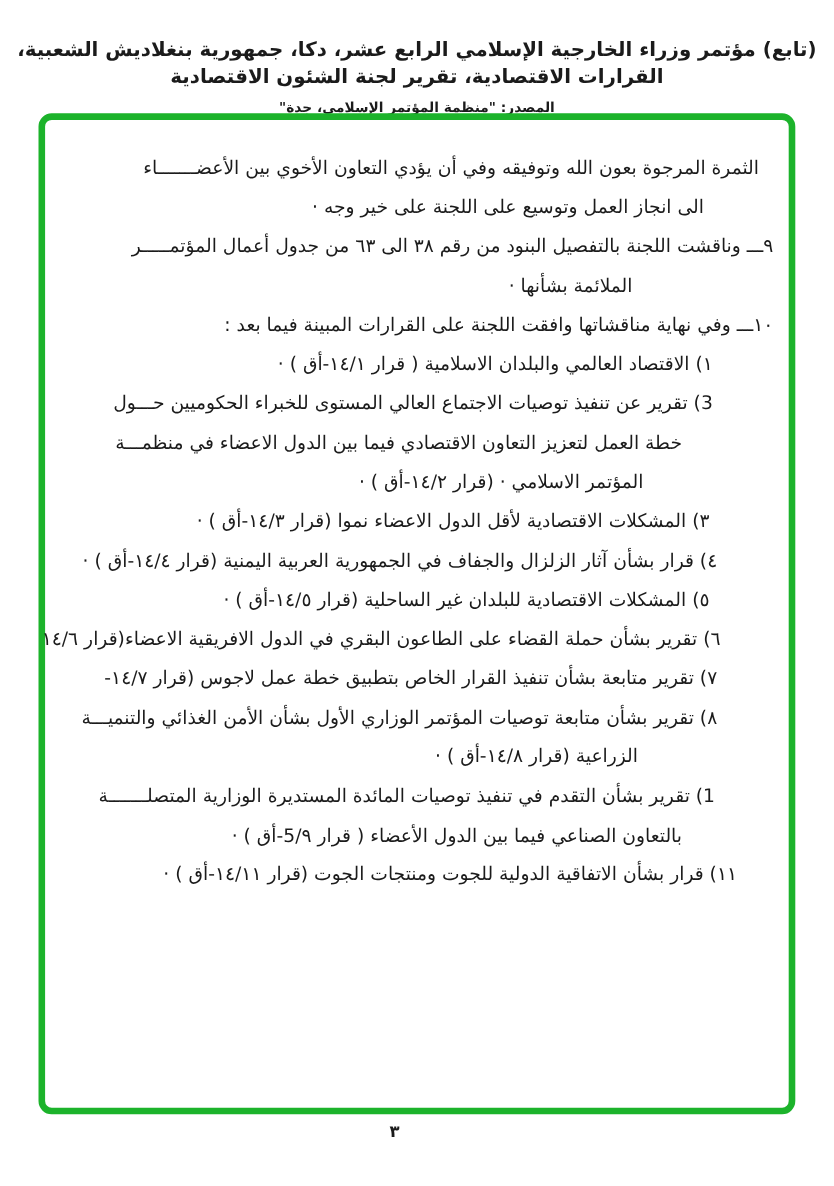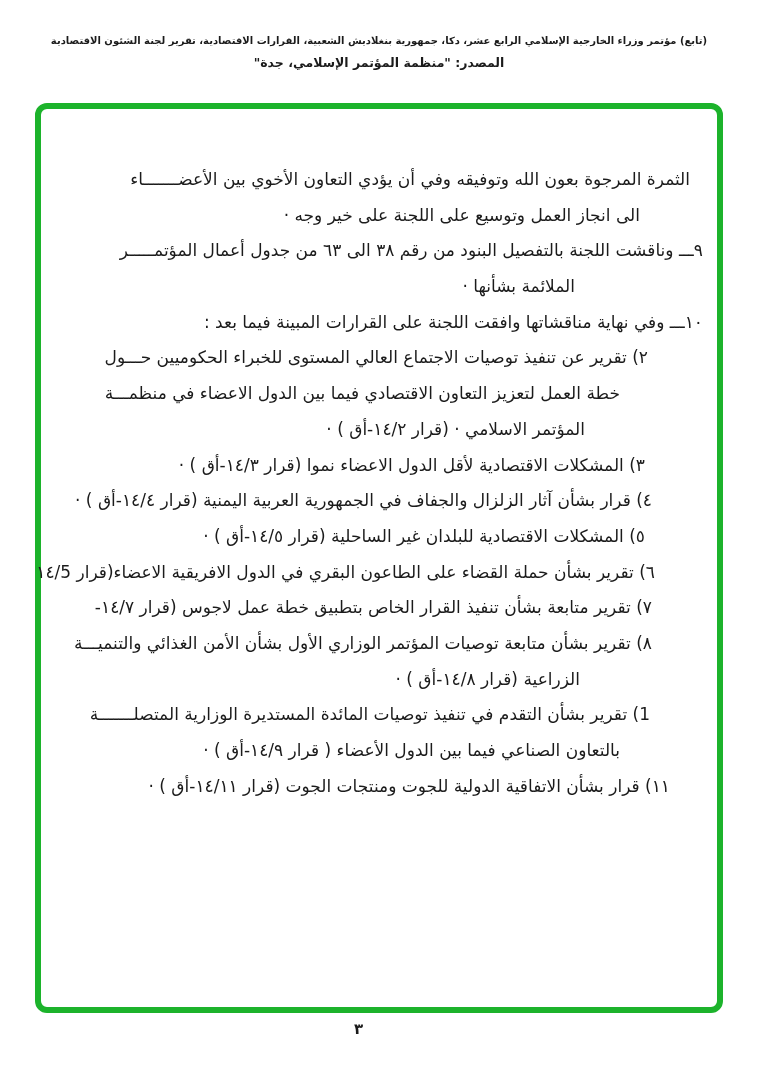--- a/index.html
+++ b/index.html
@@ -7,36 +7,36 @@
     width:758px;height:1078px;position:relative;
     background:#ffffff;overflow:hidden;
     font-family:"DejaVu Sans",sans-serif;
     color:#1b1b1b;
   }
   .header{
     position:absolute;top:34px;right:0;left:0;
     text-align:center;direction:rtl;
   }
   .header-title{
-    font-size:10px;font-weight:bold;line-height:1.35;
+    font-size:18px;font-weight:bold;line-height:1.35;
     padding:0 8px;letter-spacing:0;
   }
   .header-source{
     font-size:12.5px;font-weight:bold;margin-top:7px;
   }
   .frame{
     position:absolute;left:35px;top:103px;width:688px;height:910px;
     box-sizing:border-box;
     border:6px solid #1cb32b;border-radius:12px;
     background:transparent;
   }
   .frame-content{
     position:absolute;left:41px;top:109px;width:676px;height:898px;
     box-sizing:border-box;
-    padding:53px 14px 0 0;
+    padding:27px 14px 0 0;
     direction:rtl;text-align:right;
     overflow:visible;
   }
   .line{
     display:block;height:35.7px;line-height:35.7px;
     white-space:nowrap;font-size:17px;
     padding-right:var(--ind,0px);
     overflow:visible;
   }
   .page-number{
@@ -53,28 +53,29 @@
 </div>
 
 <div class="frame"></div>
 
 <div class="frame-content">
   <span class="line" style="--ind:13px">الثمرة المرجوة بعون الله وتوفيقه وفي أن يؤدي التعاون الأخوي بين الأعضـــــــاء</span>
   <span class="line" style="--ind:63px">الى انجاز العمل وتوسيع على اللجنة على خير وجه ·</span>
   <span class="line" style="--ind:0px">٩ـــ  وناقشت اللجنة بالتفصيل البنود من رقم ٣٨ الى ٦٣ من جدول أعمال المؤتمـــــر</span>
   <span class="line" style="--ind:128px">الملائمة بشأنها ·</span>
   <span class="line" style="--ind:0px">١٠ـــ وفي نهاية مناقشاتها وافقت اللجنة على القرارات المبينة فيما بعد :</span>
-  <span class="line" style="--ind:55px">٢)  تقرير عن تنفيذ توصيات الاجتماع العالي المستوى للخبراء الحكوميين حـــول</span>
+  <span class="line" style="--ind:55px">١)  الاقتصاد العالمي والبلدان الاسلامية ( قرار ١٤/١-أق ) ·</span>
+  <span class="line" style="--ind:55px">3)  تقرير عن تنفيذ توصيات الاجتماع العالي المستوى للخبراء الحكوميين حـــول</span>
   <span class="line" style="--ind:83px">خطة العمل لتعزيز التعاون الاقتصادي فيما بين الدول الاعضاء في منظمـــة</span>
   <span class="line" style="--ind:118px">المؤتمر الاسلامي ·   (قرار ١٤/٢-أق ) ·</span>
   <span class="line" style="--ind:58px">٣)  المشكلات الاقتصادية لأقل الدول الاعضاء نموا   (قرار ١٤/٣-أق ) ·</span>
   <span class="line" style="--ind:51px">٤)  قرار بشأن آثار الزلزال والجفاف في الجمهورية العربية اليمنية   (قرار ١٤/٤-أق ) ·</span>
   <span class="line" style="--ind:58px">٥)  المشكلات الاقتصادية للبلدان غير الساحلية  (قرار ١٤/٥-أق ) ·</span>
-  <span class="line" style="--ind:48px">٦)  تقرير بشأن حملة القضاء على الطاعون البقري في الدول الافريقية الاعضاء(قرار ١٤/5</span>
+  <span class="line" style="--ind:48px">٦)  تقرير بشأن حملة القضاء على الطاعون البقري في الدول الافريقية الاعضاء(قرار ١٤/٦</span>
   <span class="line" style="--ind:51px">٧)  تقرير متابعة بشأن تنفيذ القرار الخاص بتطبيق خطة عمل لاجوس  (قرار ١٤/٧-</span>
   <span class="line" style="--ind:51px">٨)  تقرير بشأن متابعة توصيات المؤتمر الوزاري الأول بشأن الأمن الغذائي والتنميـــة</span>
   <span class="line" style="--ind:123px">الزراعية  (قرار ١٤/٨-أق ) ·</span>
   <span class="line" style="--ind:53px">1)  تقرير بشأن التقدم في تنفيذ توصيات المائدة المستديرة الوزارية المتصلـــــــة</span>
-  <span class="line" style="--ind:83px">بالتعاون الصناعي فيما بين  الدول الأعضاء  ( قرار ١٤/٩-أق ) ·</span>
+  <span class="line" style="--ind:83px">بالتعاون الصناعي فيما بين  الدول الأعضاء  ( قرار 5/٩-أق ) ·</span>
   <span class="line" style="--ind:33px">١١) قرار بشأن الاتفاقية الدولية للجوت ومنتجات الجوت  (قرار ١٤/١١-أق ) ·</span>
 </div>
 
 <div class="page-number">٣</div>
 
 </body></html>

